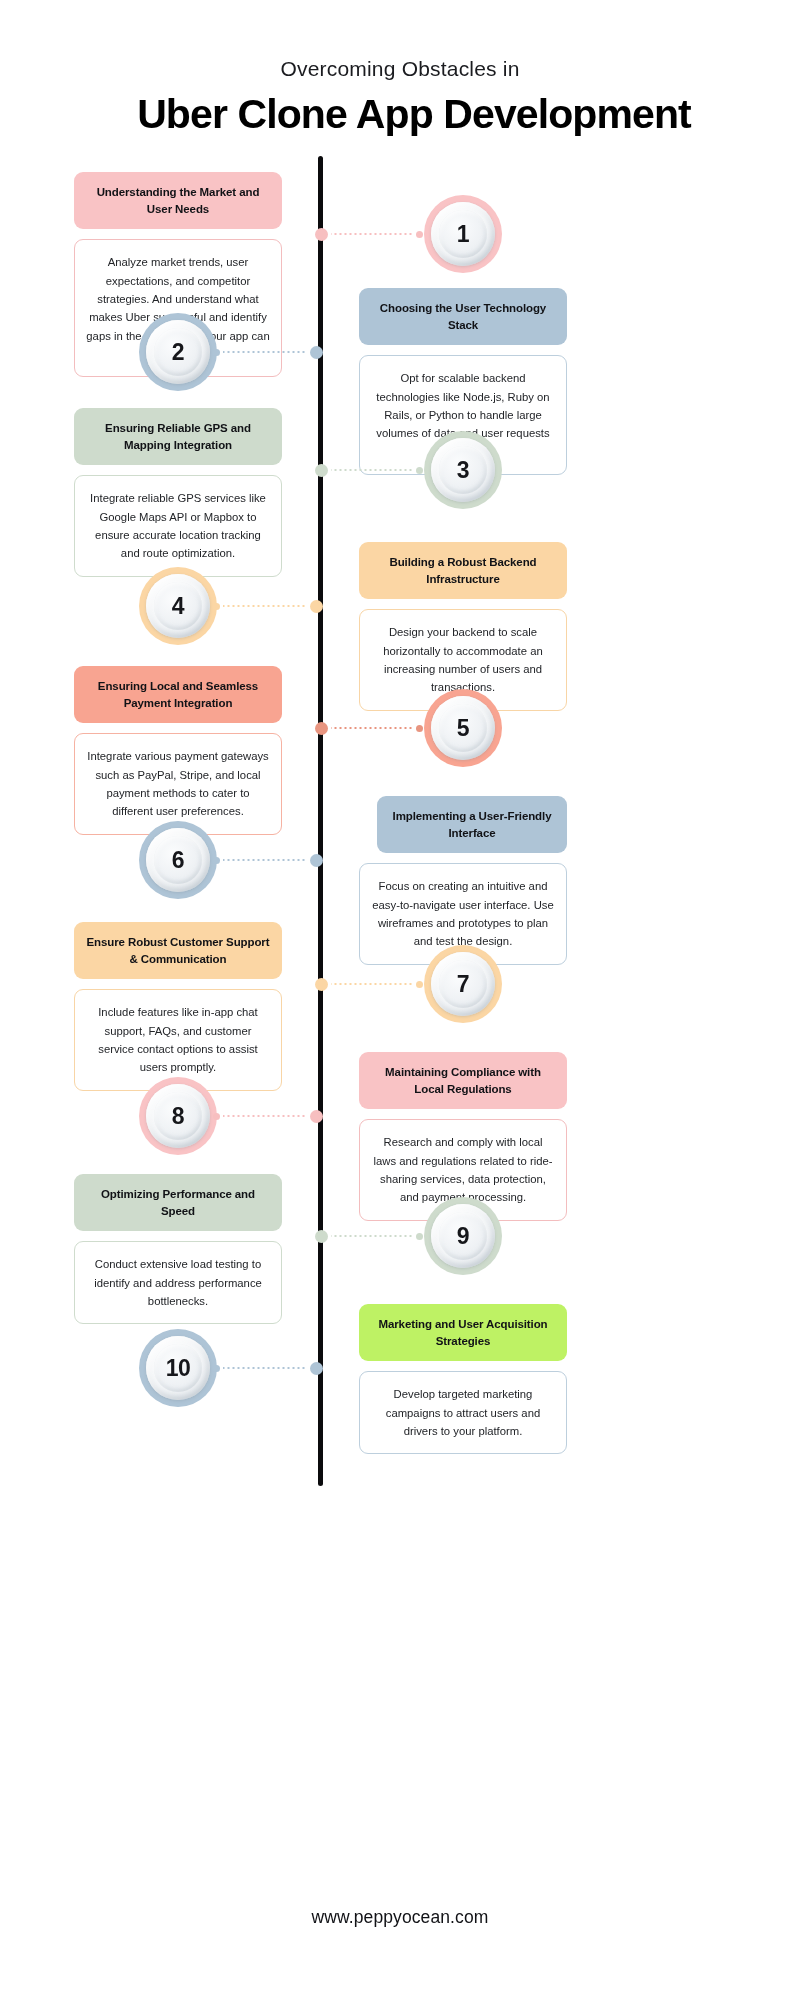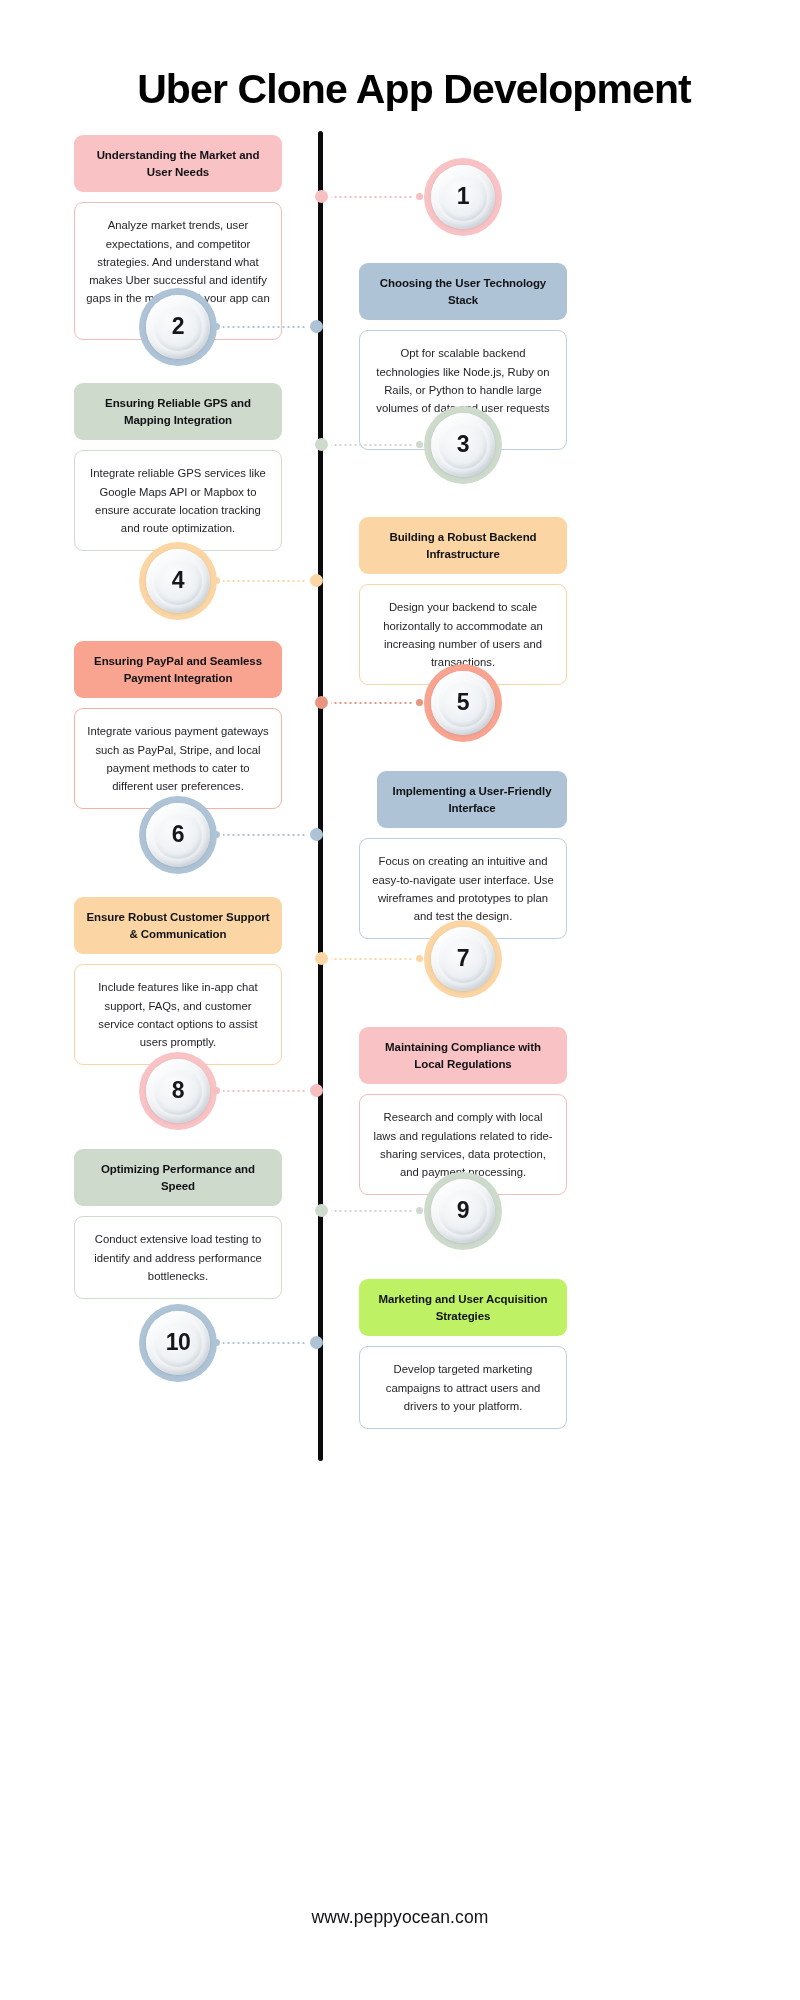--- a/index.html
+++ b/index.html
@@ -112,26 +112,27 @@
   .footer{
     position:absolute; left:0; bottom:0; width:800px;
     padding-bottom:72px; text-align:center;
   }
   .footer .url{ font-size:17.5px; font-weight:400; color:#111216; letter-spacing:.1px; }
 </style>
 </head>
 <body>
 
 <div class="header">
+  <div class="eyebrow">Overcoming Obstacles in</div>
   <h1 class="headline">Uber Clone App Development</h1>
 </div>
 
 <div class="timeline" id="timeline">
   <div class="spine"></div>
-<div class="row" style="top: 4px;">
+<div class="row" style="top: 16px;">
       <div class="col left">
         <div class="tblock">
           <div class="chip" style="background: rgb(249, 195, 197);">Understanding the Market and User Needs</div>
           <div class="desc" style="border-color: rgb(243, 189, 190);">Analyze market trends, user expectations, and competitor strategies. And understand what makes Uber successful and identify gaps in the market that your app can fill.</div>
         </div>
       </div>
       <div class="col right">
         <div class="bblock" style="padding-top: 23px;">
           <div class="badge" style="background: rgb(249, 195, 197);">
             <div class="ring2"></div>
@@ -208,21 +209,21 @@
       </div>
       <div class="conn" style="top: 58px; color: rgb(251, 214, 164); left: 213px; width: 110px;">
         <div class="dot-sm" style="background: rgb(251, 214, 164);"></div>
         <div class="dash"></div>
         <div class="dot-big" style="background: rgb(251, 214, 164);"></div>
       </div>
     </div>
     <div class="row" style="top: 510px;">
       <div class="col left">
         <div class="tblock">
-          <div class="chip" style="background: rgb(248, 164, 145);">Ensuring PayPal and Seamless Payment Integration</div>
+          <div class="chip" style="background: rgb(248, 164, 145);">Ensuring Local and Seamless Payment Integration</div>
           <div class="desc" style="border-color: rgb(246, 178, 162);">Integrate various payment gateways such as PayPal, Stripe, and local payment methods to cater to different user preferences.</div>
         </div>
       </div>
       <div class="col right">
         <div class="bblock" style="padding-top: 23px;">
           <div class="badge" style="background: rgb(248, 164, 145);">
             <div class="ring2"></div>
             <div class="ring3"></div>
             <div class="num">5</div>
           </div>

